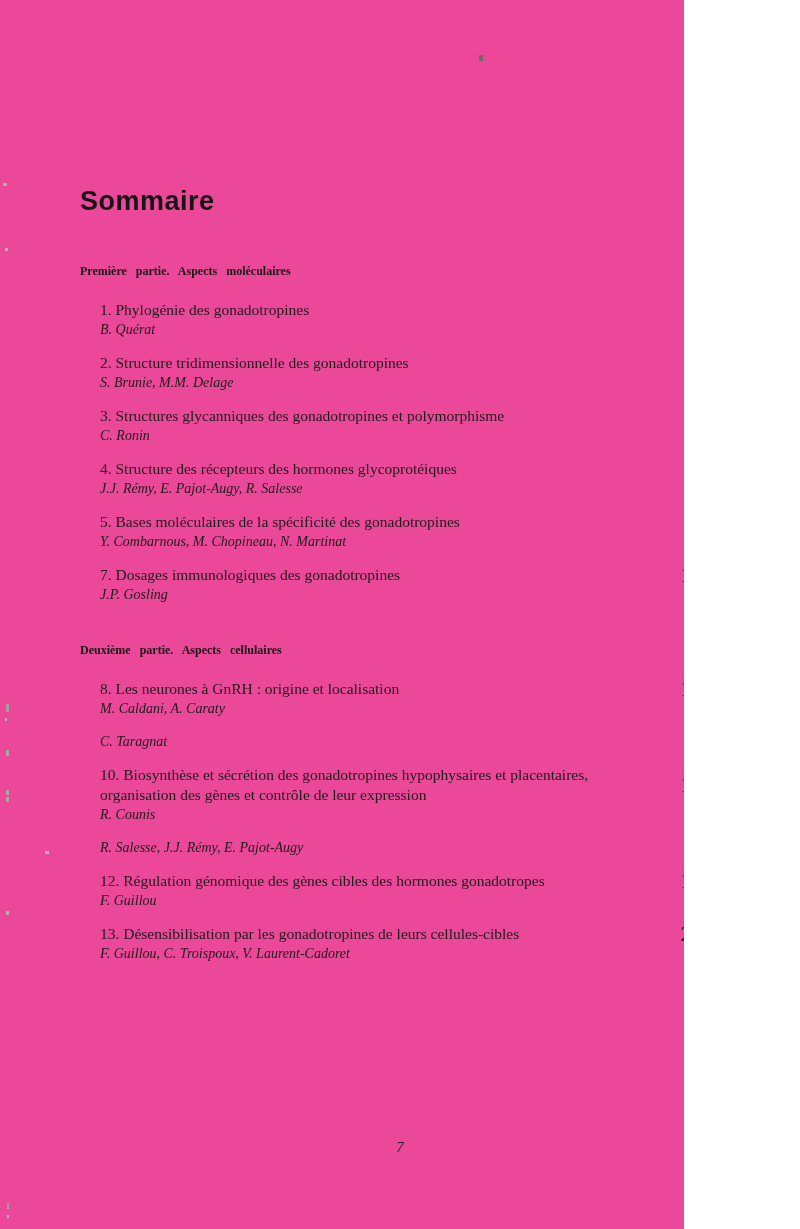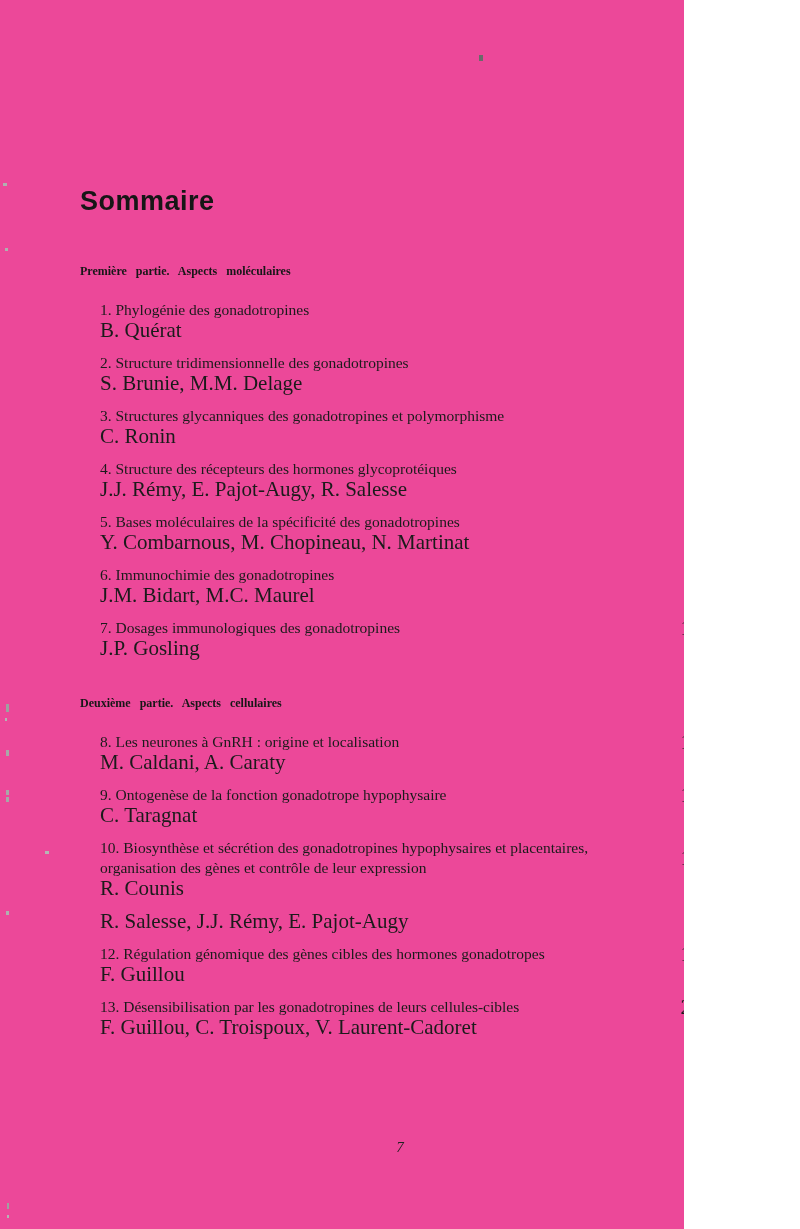--- a/index.html
+++ b/index.html
@@ -44,21 +44,22 @@
     white-space: pre-line;
     padding-right: 12px;
   }
   .entry-page {
     min-width: 40px;
     text-align: right;
     font-size: 21px;
     line-height: 20px;
   }
   .entry-authors {
-    font-size: 21px;
+    font-style: italic;
+    font-size: 14px;
     line-height: 20px;
   }
   .folio {
     position: absolute;
     left: 0;
     top: 1139px;
     width: 800px;
     text-align: center;
     font-size: 15px;
     font-style: italic;
@@ -112,27 +113,20 @@
         </div>
 
         <div class="entry">
           <div class="title-row">
             <div class="entry-title">5. Bases moléculaires de la spécificité des gonadotropines</div>
             <div class="entry-page">69</div>
           </div>
           <div class="entry-authors">Y. Combarnous, M. Chopineau, N. Martinat</div>
         </div>
 
-        <div class="entry">
-          <div class="title-row">
-            <div class="entry-title">6. Immunochimie des gonadotropines</div>
-            <div class="entry-page">79</div>
-          </div>
-          <div class="entry-authors">J.M. Bidart, M.C. Maurel</div>
-        </div>
 
         <div class="entry">
           <div class="title-row">
             <div class="entry-title">7. Dosages immunologiques des gonadotropines</div>
             <div class="entry-page">107</div>
           </div>
           <div class="entry-authors">J.P. Gosling</div>
         </div>
 
       </div>
@@ -144,24 +138,20 @@
 
         <div class="entry">
           <div class="title-row">
             <div class="entry-title">8. Les neurones à GnRH : origine et localisation</div>
             <div class="entry-page">127</div>
           </div>
           <div class="entry-authors">M. Caldani, A. Caraty</div>
         </div>
 
         <div class="entry">
-          <div class="title-row">
-            <div class="entry-title">9. Ontogenèse de la fonction gonadotrope hypophysaire</div>
-            <div class="entry-page">143</div>
-          </div>
           <div class="entry-authors">C. Taragnat</div>
         </div>
 
         <div class="entry">
           <div class="title-row">
             <div class="entry-title">10. Biosynthèse et sécrétion des gonadotropines hypophysaires et placentaires,
 organisation des gènes et contrôle de leur expression</div>
             <div class="entry-page">157</div>
           </div>
           <div class="entry-authors">R. Counis</div>

